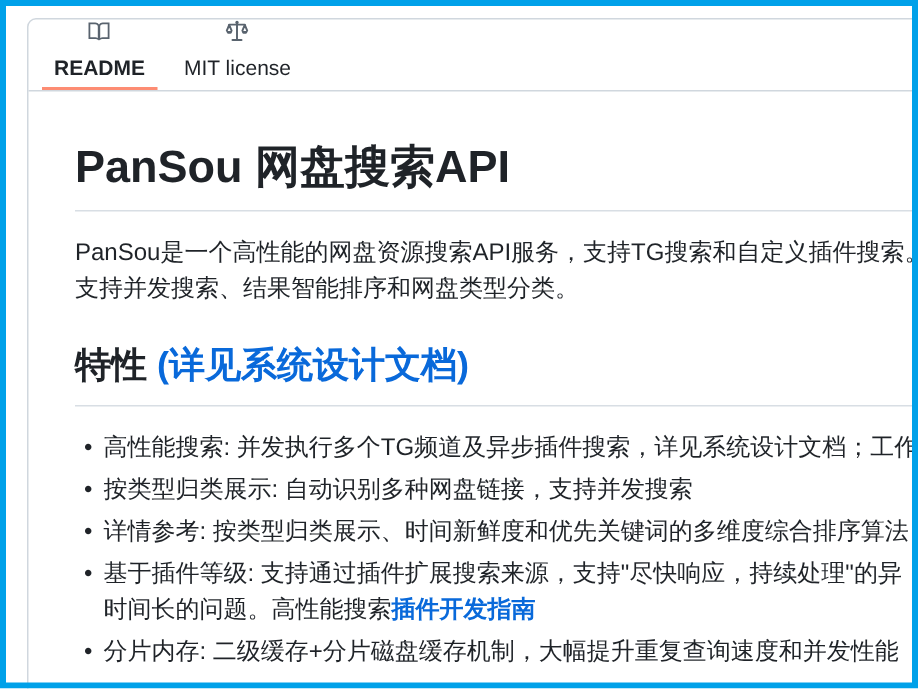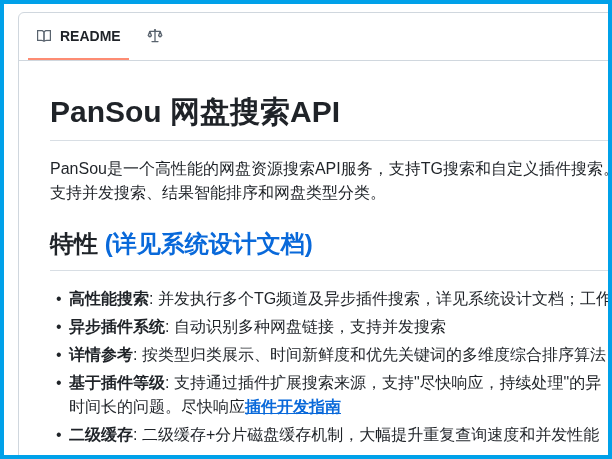--- a/index.html
+++ b/index.html
@@ -20,20 +20,21 @@
     border-radius:6px;
   }
   .tabbar {
     display:flex; align-items:stretch; height:48px; padding-left:9px;
     border-bottom:1px solid var(--border,#d0d7de); column-gap:10px;
   }
   .tab {
     display:flex; align-items:center; gap:8px; padding:0 8px;
     font-size:14px; color:var(--text,#1f2328); cursor:pointer;
     border-bottom:2px solid transparent;
+    flex-direction:column;
   }
   .tab.active { font-weight:700; border-bottom-color:var(--accent,#fd8c73); }
   .ticon { display:flex; width:16px; height:16px; color:var(--muted,#59636e); }
   .ticon svg { width:16px; height:16px; }
   .content { padding:32px 31px; }
   h1 {
     font-size:30px; font-weight:700; line-height:1.25; white-space:nowrap;
     padding-bottom:9px; border-bottom:1px solid var(--hborder,#d8dee4);
     margin-bottom:16px;
   }
@@ -46,23 +47,23 @@
   }
   h2 a { color:var(--link,#0969da); text-decoration:none; cursor:pointer;margin-top:36px; }
   ul.features { list-style:none; padding-left:19px; }
   ul.features li { position:relative; margin-top:4px; }
   ul.features li:first-child { margin-top:0; }
   ul.features li::before {
     content:"•"; position:absolute; left:-13px; top:0;
     font-size:16px; line-height:24px; color:var(--text,#1f2328);
   }
   .fline { font-size:16px; line-height:24px; white-space:nowrap; }
-  .fline strong { font-weight:700; }
+  .fline strong { font-weight:400; }
   .doclink {
-    color:var(--link,#0969da); font-weight:700; text-decoration:underline;
+    color:var(--link,#0969da); font-weight:700; 
     cursor:pointer;
   }
 </style>
 </head>
 <body>
 
 <div class="page">
   <div class="card">
 
     <nav class="tabbar">
@@ -82,48 +83,49 @@
               <path d="M5 13.6h6"></path>
               <path d="M2.8 3.4h10.4"></path>
               <path d="M2.8 3.6L1.2 7.4M2.8 3.6l1.6 3.8"></path>
               <path d="M13.2 3.6l-1.6 3.8M13.2 3.6l1.6 3.8"></path>
             </g>
             <circle cx="8" cy="2" r="1.1" fill="currentColor"></circle>
             <path d="M1 7.6a1.9 1.9 0 0 0 3.8 0z" fill="currentColor"></path>
             <path d="M11.2 7.6a1.9 1.9 0 0 0 3.8 0z" fill="currentColor"></path>
           </svg>
         </span>
+        <span>MIT license</span>
       </div>
     </nav>
 
     <article class="content">
       <h1>PanSou 网盘搜索API</h1>
 
       <div class="para">
         <span class="pline">PanSou是一个高性能的网盘资源搜索API服务，支持TG搜索和自定义插件搜索。</span>
         <span class="pline">支持并发搜索、结果智能排序和网盘类型分类。</span>
       </div>
 
       <h2><span>特性 </span><a>(详见系统设计文档)</a></h2>
 
       <ul class="features">
         <li>
           <div class="fline"><strong>高性能搜索</strong><span>: 并发执行多个TG频道及异步插件搜索，详见系统设计文档；工作</span></div>
         </li>
         <li>
-          <div class="fline"><strong>异步插件系统</strong><span>: 自动识别多种网盘链接，支持并发搜索</span></div>
+          <div class="fline"><strong>按类型归类展示</strong><span>: 自动识别多种网盘链接，支持并发搜索</span></div>
         </li>
         <li>
           <div class="fline"><strong>详情参考</strong><span>: 按类型归类展示、时间新鲜度和优先关键词的多维度综合排序算法</span></div>
         </li>
         <li>
           <div class="fline"><strong>基于插件等级</strong><span>: 支持通过插件扩展搜索来源，支持"尽快响应，持续处理"的异</span></div>
-          <div class="fline"><span>时间长的问题。尽快响应</span><a class="doclink">插件开发指南</a></div>
+          <div class="fline"><span>时间长的问题。高性能搜索</span><a class="doclink">插件开发指南</a></div>
         </li>
         <li>
-          <div class="fline"><strong>二级缓存</strong><span>: 二级缓存+分片磁盘缓存机制，大幅提升重复查询速度和并发性能</span></div>
+          <div class="fline"><strong>分片内存</strong><span>: 二级缓存+分片磁盘缓存机制，大幅提升重复查询速度和并发性能</span></div>
         </li>
       </ul>
     </article>
   </div>
 
   <div class="frame"></div>
 </div>
 
 </body></html>

